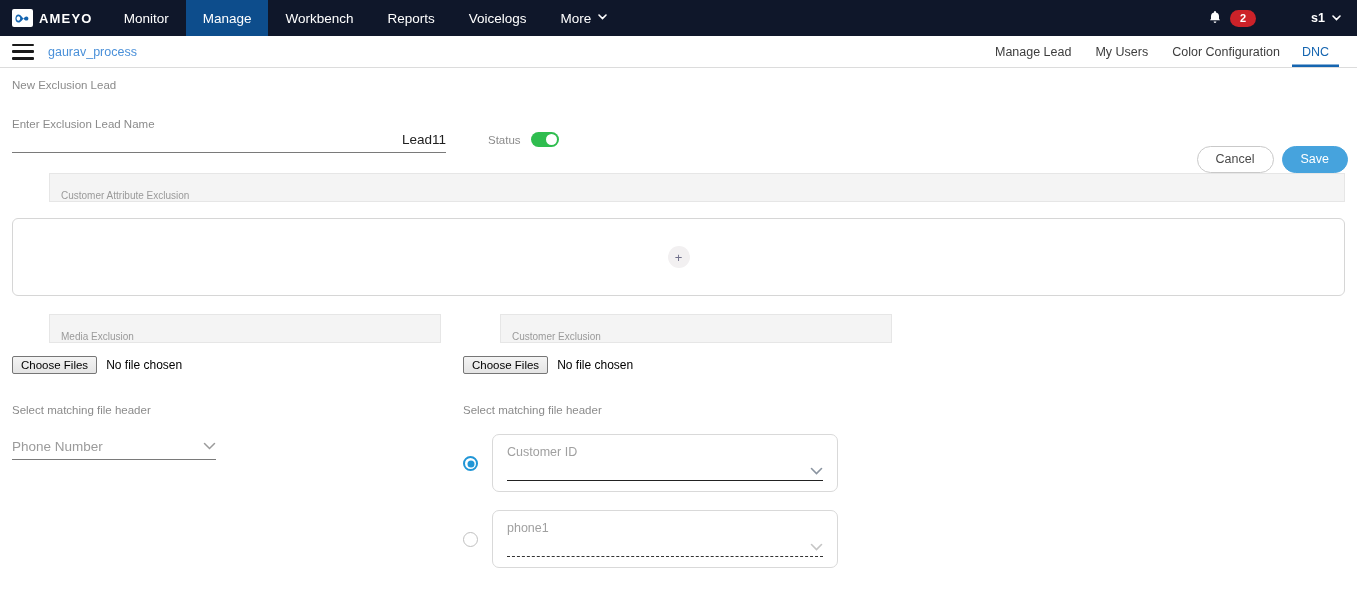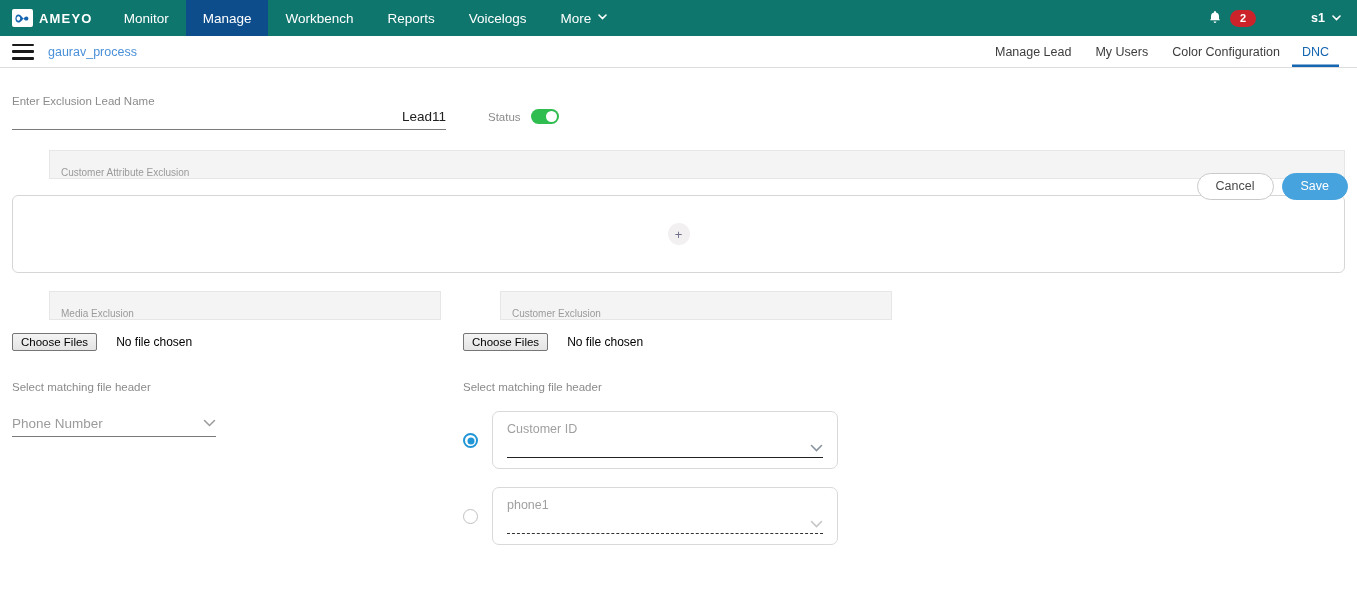--- a/index.html
+++ b/index.html
@@ -7,21 +7,21 @@
     margin: 0; padding: 0;
     width: 1357px; height: 616px;
     background: #ffffff;
     font-family: "Liberation Sans", sans-serif;
     overflow: hidden;
   }
 
   
   .topnav {
     height: 36px;
-    background: #0f766e;
+    background: #0f172a;
     display: flex;
     align-items: stretch;
     position: relative;
   }
   .logo-wrap {
     display: flex; align-items: center;
     padding: 0 14px 0 12px;
     gap: 6px;
   }
   .logo-mark {
@@ -233,21 +233,21 @@
   .cols {
     display: flex;
     margin-top: 18px;
     gap: 22px;
   }
   .col { width: 429px; flex: 0 0 429px; }
 
   .file-row {
     margin-top: 13px;
     display: flex; align-items: center;
-    gap: 19px;
+    gap: 9px;
     font-size: 12px;
     color: #000;
   }
   .choose-btn {
     border: 1px solid #767676;
     background: linear-gradient(#f4f4f4, #e4e4e4);
     border-radius: 2px;
     font-size: 11.5px;
     padding: 2px 8px;
     color: #000;
@@ -408,20 +408,21 @@
         <span>Color Configuration</span>
       </div>
     <div class="subnav-item active">
         <span>DNC</span>
       </div>
   </div>
 </div>
 
 <div class="page">
 
+  <div class="page-title">New Exclusion Lead</div>
 
   <div class="action-btns">
     <button class="btn btn-cancel">Cancel</button>
     <button class="btn btn-save">Save</button>
   </div>
 
   <div class="lead-row">
     <div class="field-lead">
       <div class="field-label">Enter Exclusion Lead Name</div>
       <input class="underline-input" value="Lead11" style="">

